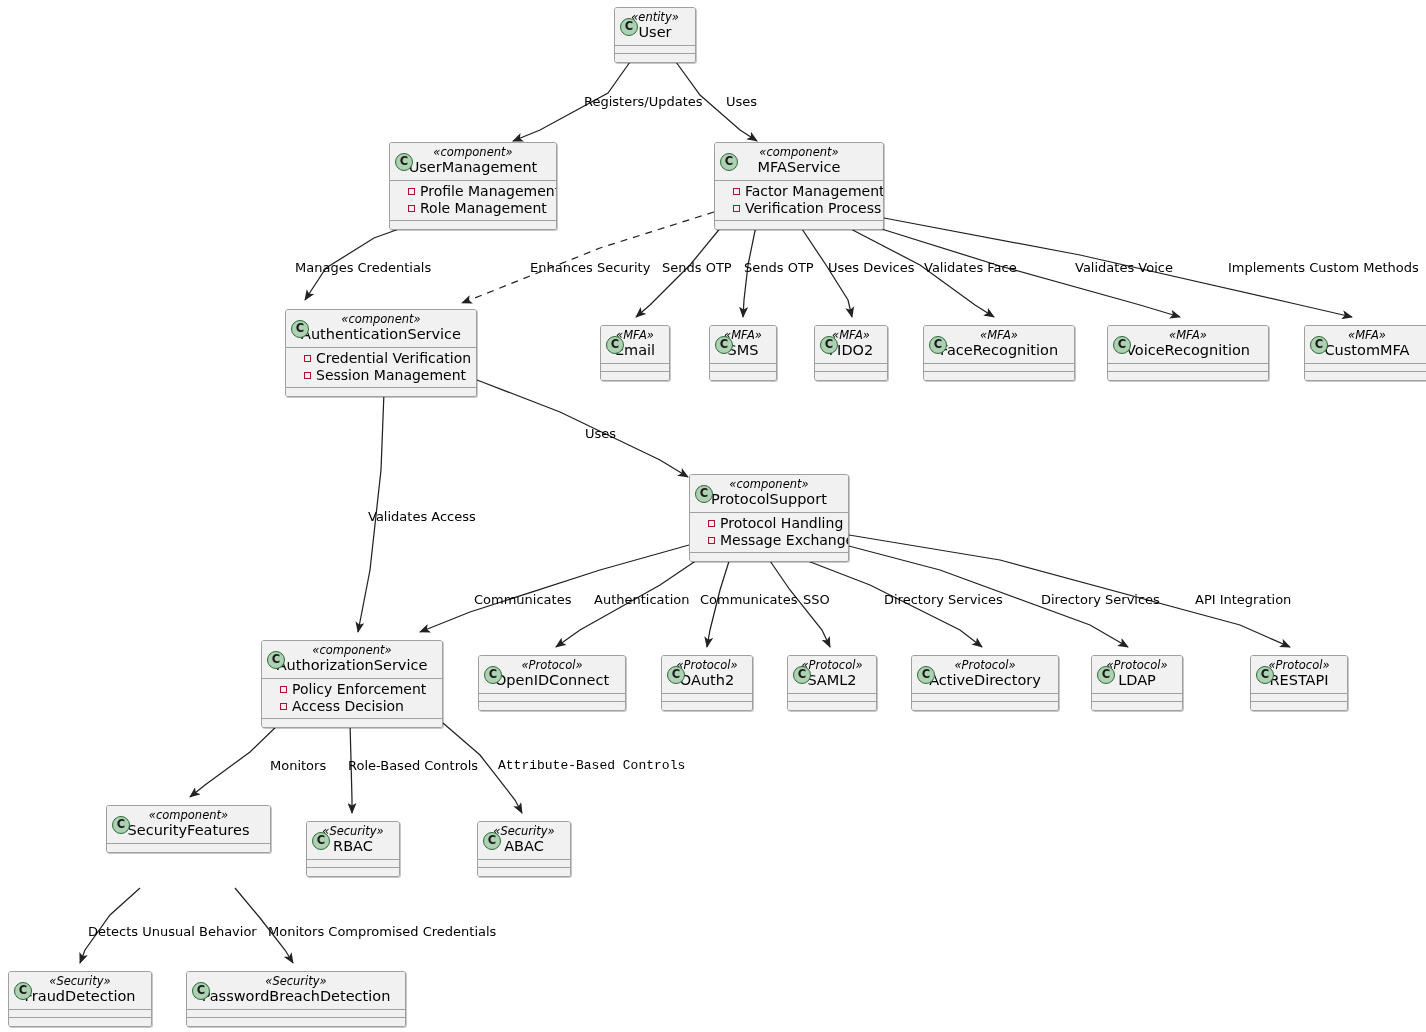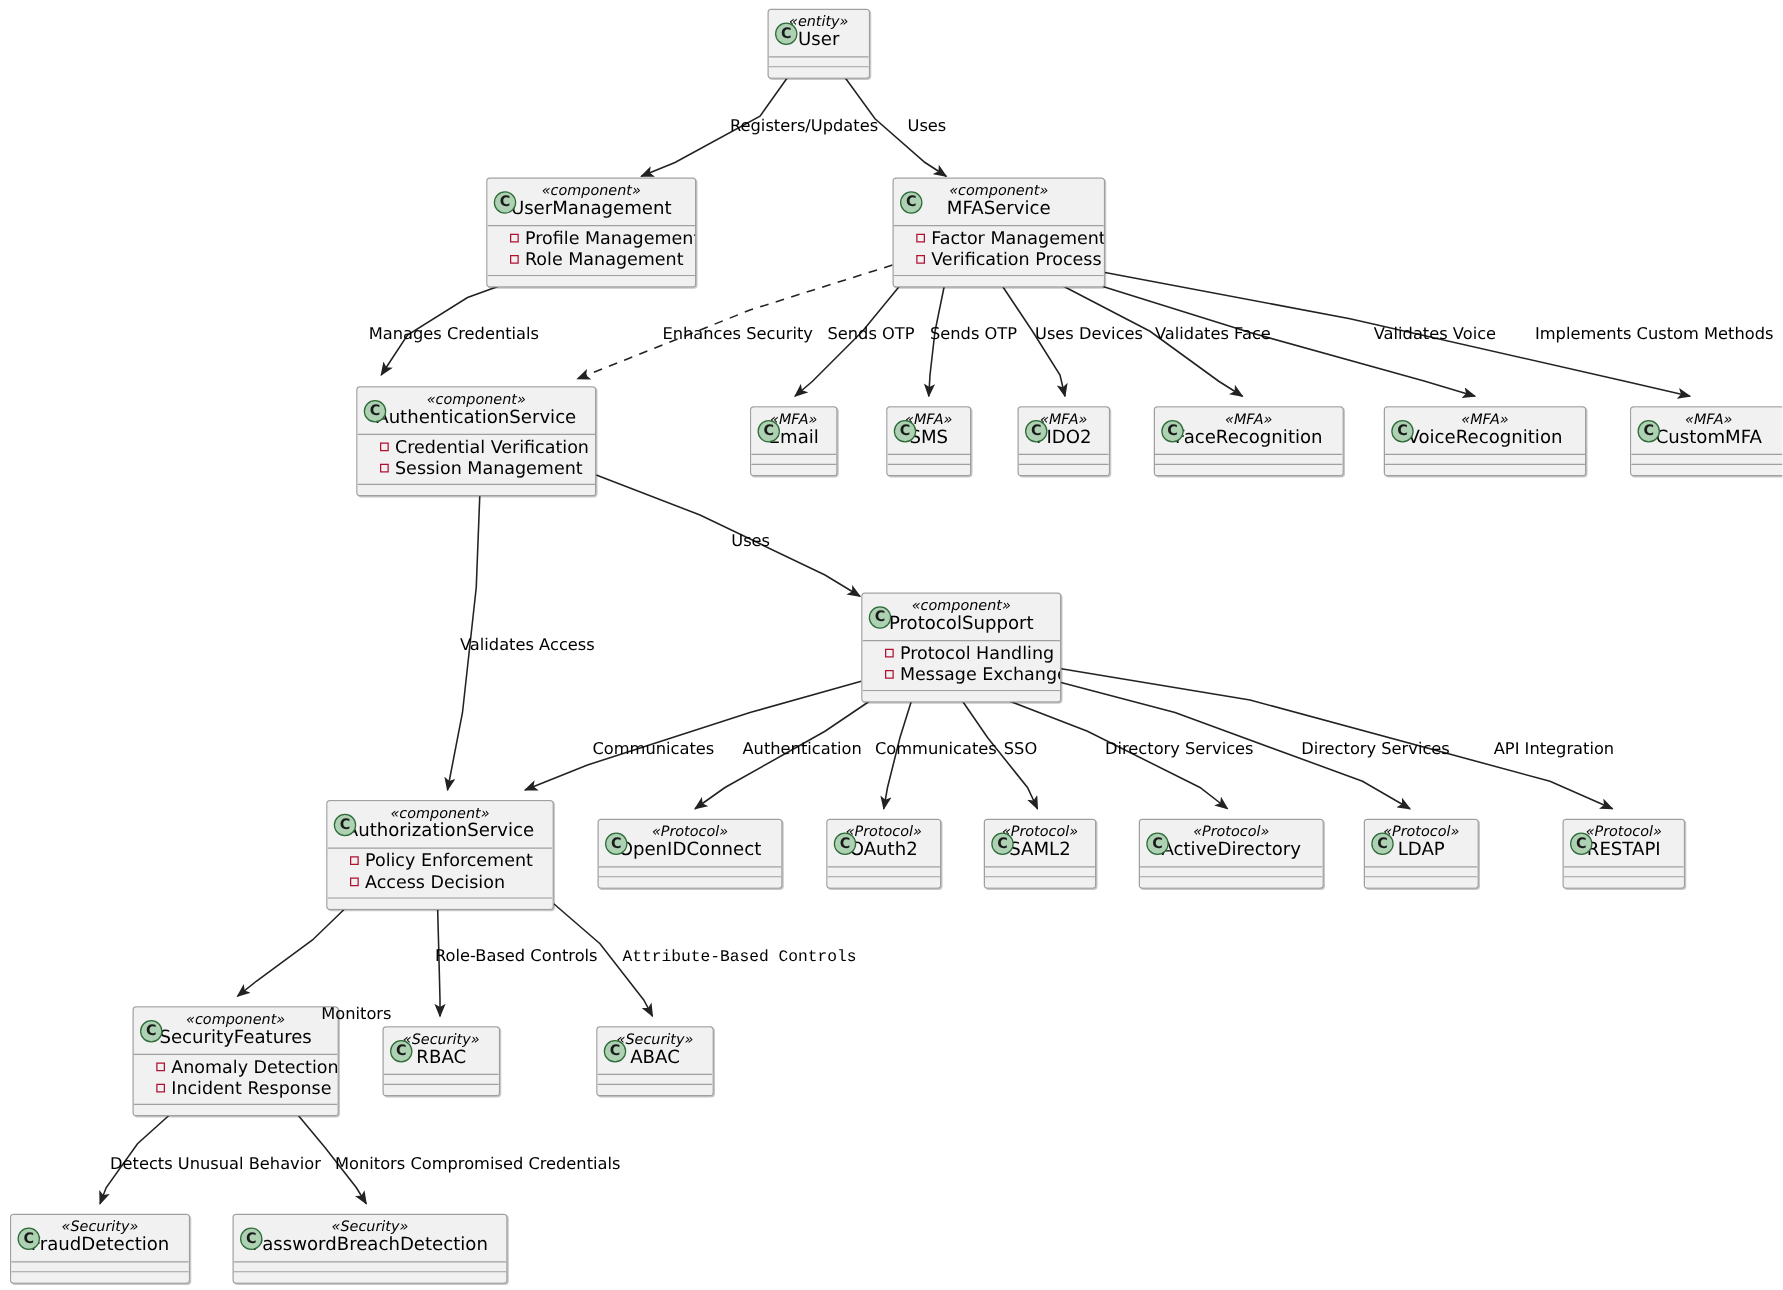--- a/index.html
+++ b/index.html
@@ -376,24 +376,20 @@
         <div class="uml-empty last"></div>
       </div>
       <div class="uml-class" style="left: 106px; top: 805px; width: 165px;">
         <div class="uml-header">
           <span class="circ">
             <i>C</i>
           </span>
           <span class="stereo">«component»</span>
           <span class="cname">SecurityFeatures</span>
         </div>
-        <div class="uml-attrs">
-          <div class="uml-attr"><span class="sq"></span><span>Anomaly Detection</span></div>
-          <div class="uml-attr"><span class="sq"></span><span>Incident Response</span></div>
-        </div>
         <div class="uml-empty last"></div>
       </div>
       <div class="uml-class" style="left: 306px; top: 821px; width: 94px;">
         <div class="uml-header">
           <span class="circ">
             <i>C</i>
           </span>
           <span class="stereo">«Security»</span>
           <span class="cname">RBAC</span>
         </div>
@@ -436,31 +432,31 @@
     </div>
   <div id="label-layer">
       <div class="edge-label" style="left: 584px; top: 94px;">Registers/Updates</div>
       <div class="edge-label" style="left: 726px; top: 94px;">Uses</div>
       <div class="edge-label" style="left: 295px; top: 260px;">Manages Credentials</div>
       <div class="edge-label" style="left: 530px; top: 260px;">Enhances Security</div>
       <div class="edge-label" style="left: 662px; top: 260px;">Sends OTP</div>
       <div class="edge-label" style="left: 744px; top: 260px;">Sends OTP</div>
       <div class="edge-label" style="left: 828px; top: 260px;">Uses Devices</div>
       <div class="edge-label" style="left: 924px; top: 260px;">Validates Face</div>
-      <div class="edge-label" style="left: 1075px; top: 260px; margin-left: 24px;">Validates Voice</div>
+      <div class="edge-label" style="left: 1075px; top: 260px;">Validates Voice</div>
       <div class="edge-label" style="left: 1228px; top: 260px;">Implements Custom Methods</div>
       <div class="edge-label" style="left: 585px; top: 426px;">Uses</div>
       <div class="edge-label" style="left: 368px; top: 509px;">Validates Access</div>
       <div class="edge-label" style="left: 474px; top: 592px;">Communicates</div>
       <div class="edge-label" style="left: 594px; top: 592px;">Authentication</div>
       <div class="edge-label" style="left: 700px; top: 592px;">Communicates</div>
       <div class="edge-label" style="left: 803px; top: 592px;">SSO</div>
       <div class="edge-label" style="left: 884px; top: 592px;">Directory Services</div>
       <div class="edge-label" style="left: 1041px; top: 592px;">Directory Services</div>
       <div class="edge-label" style="left: 1195px; top: 592px;">API Integration</div>
-      <div class="edge-label" style="left: 257px; top: 758px; margin-top: 46px;">Monitors</div>
+      <div class="edge-label" style="left: 270px; top: 758px;">Monitors</div>
       <div class="edge-label" style="left: 348px; top: 758px;">Role-Based Controls</div>
       <div class="edge-label" style="left: 498px; top: 758px; font-family: Liberation Mono, monospace;">Attribute-Based Controls</div>
       <div class="edge-label" style="left: 88px; top: 924px;">Detects Unusual Behavior</div>
       <div class="edge-label" style="left: 268px; top: 924px;">Monitors Compromised Credentials</div>
     </div>
 
 </div>
 
 </body></html>

